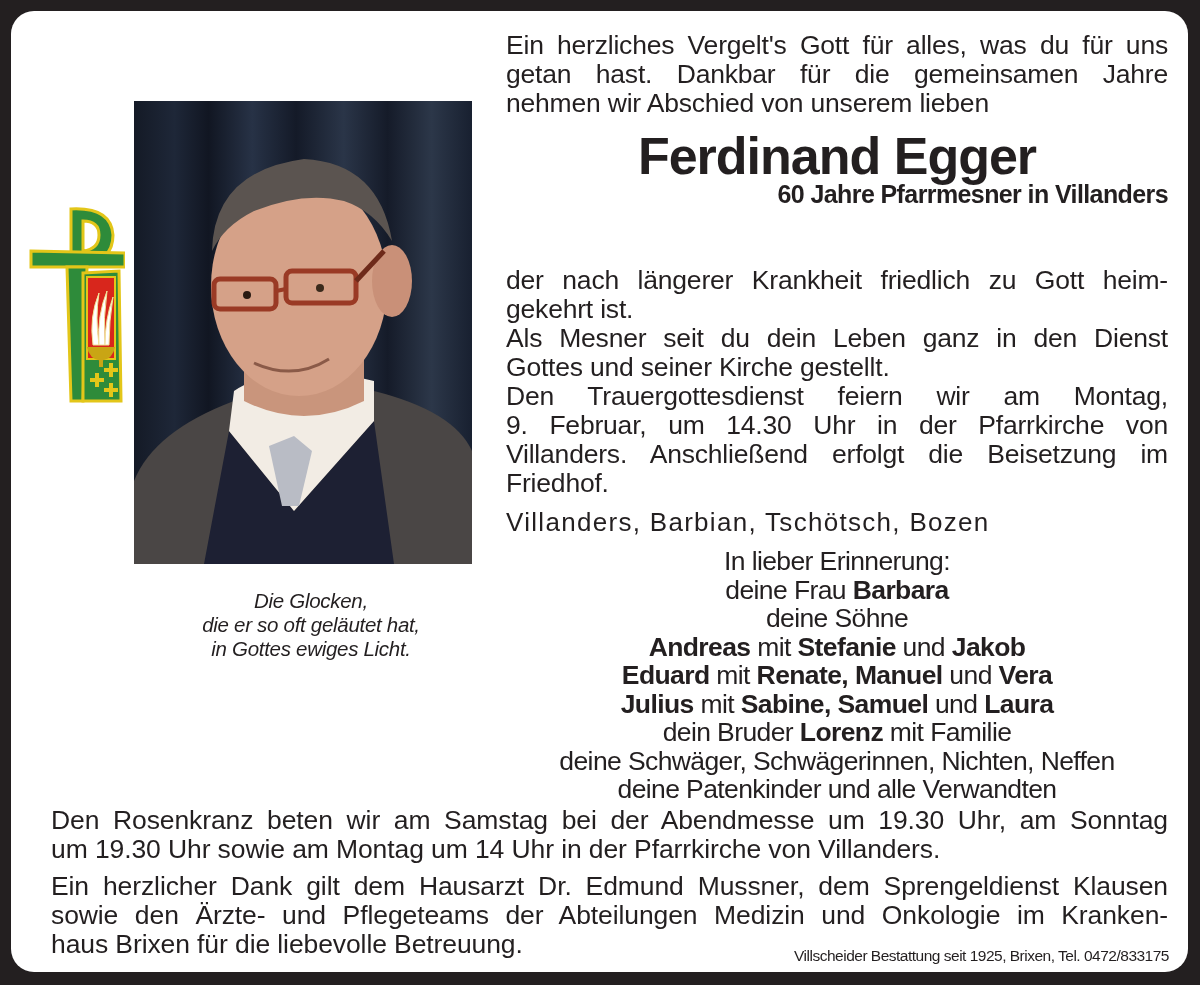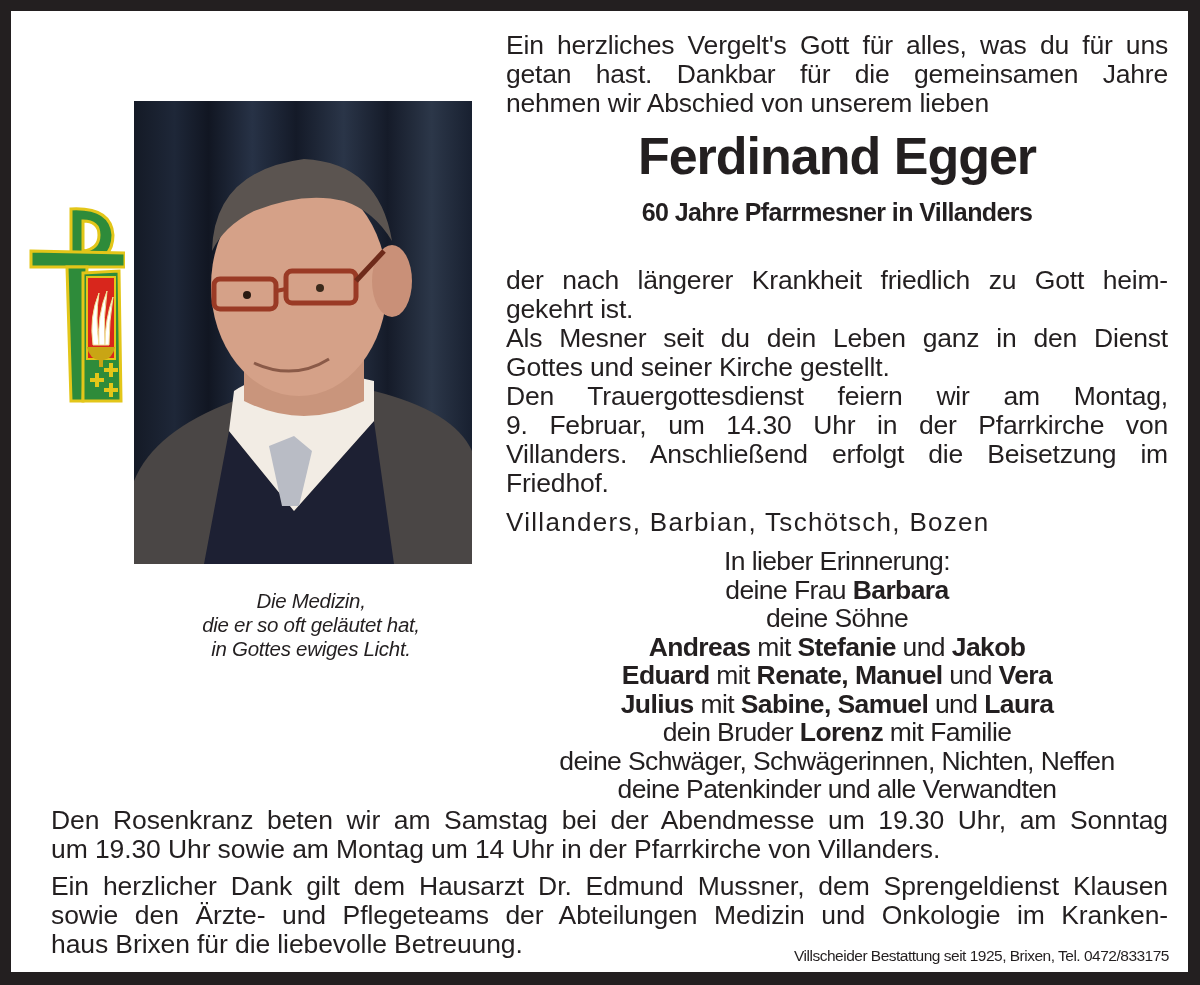--- a/index.html
+++ b/index.html
@@ -1,35 +1,35 @@
 <!DOCTYPE html>
 <html><head>
 <meta charset="utf-8">
 <style>
   html, body { margin:0; padding:0; }
   body {
     width:1200px; height:985px; background:#231f20; position:relative; overflow:hidden;
     font-family:"Liberation Sans", sans-serif; color:#231f20;
   }
   .page {
-    position:absolute; left:11px; top:11px; width:1177px; height:961px; background:#ffffff;
+    position:absolute; left:11px; top:11px; width:1177px; height:961px; background:#ffffff;border-radius:23px;
   }
   .abs { position:absolute; }
   .intro {
     left:495px; top:20px; width:662px; font-size:26.5px; line-height:29px;
     text-align:justify; letter-spacing:-0.2px;
   }
   .intro .line { display:block; text-align:justify; text-align-last:justify; }
   .intro .line.last { text-align-last:left; }
   .name {
     left:495px; top:110px; width:662px; text-align:center; font-weight:bold;
     font-size:52px; line-height:70px; letter-spacing:-1px;
   }
   .role {
-    left:495px; top:186px; width:662px; text-align:center; font-weight:bold;
+    left:495px; top:168px; width:662px; text-align:right; font-weight:bold;
     font-size:25px; line-height:30px; letter-spacing:-0.6px;
   }
   .dates {
     left:495px; top:219px; width:662px; text-align:center; font-weight:bold;
     font-size:27px; line-height:32px; letter-spacing:-0.6px;
   }
   .dates .sep { display:inline-block; width:24px; }
   .body-text {
     left:495px; top:255px; width:662px; font-size:26.5px; line-height:29px; letter-spacing:-0.2px;
   }
@@ -162,21 +162,21 @@
     <span class="row">deine Söhne</span>
     <span class="row"><b>Andreas</b><span> mit </span><b>Stefanie</b><span> und </span><b>Jakob</b></span>
     <span class="row"><b>Eduard</b><span> mit </span><b>Renate, Manuel</b><span> und </span><b>Vera</b></span>
     <span class="row"><b>Julius</b><span> mit </span><b>Sabine, Samuel</b><span> und </span><b>Laura</b></span>
     <span class="row"><span>dein Bruder </span><b>Lorenz</b><span> mit Familie</span></span>
     <span class="row">deine Schwäger, Schwägerinnen, Nichten, Neffen</span>
     <span class="row">deine Patenkinder und alle Verwandten</span>
   </div>
 
   <div class="abs quote">
-    <div>Die Medizin,</div>
+    <div>Die Glocken,</div>
     <div>die er so oft geläutet hat,</div>
     <div>in Gottes ewiges Licht.</div>
   </div>
 
   <div class="abs rosary">
     <span class="line">Den Rosenkranz beten wir am Samstag bei der Abendmesse um 19.30 Uhr, am Sonntag</span>
     <span class="line left">um 19.30 Uhr sowie am Montag um 14 Uhr in der Pfarrkirche von Villanders.</span>
   </div>
 
   <div class="abs thanks">

